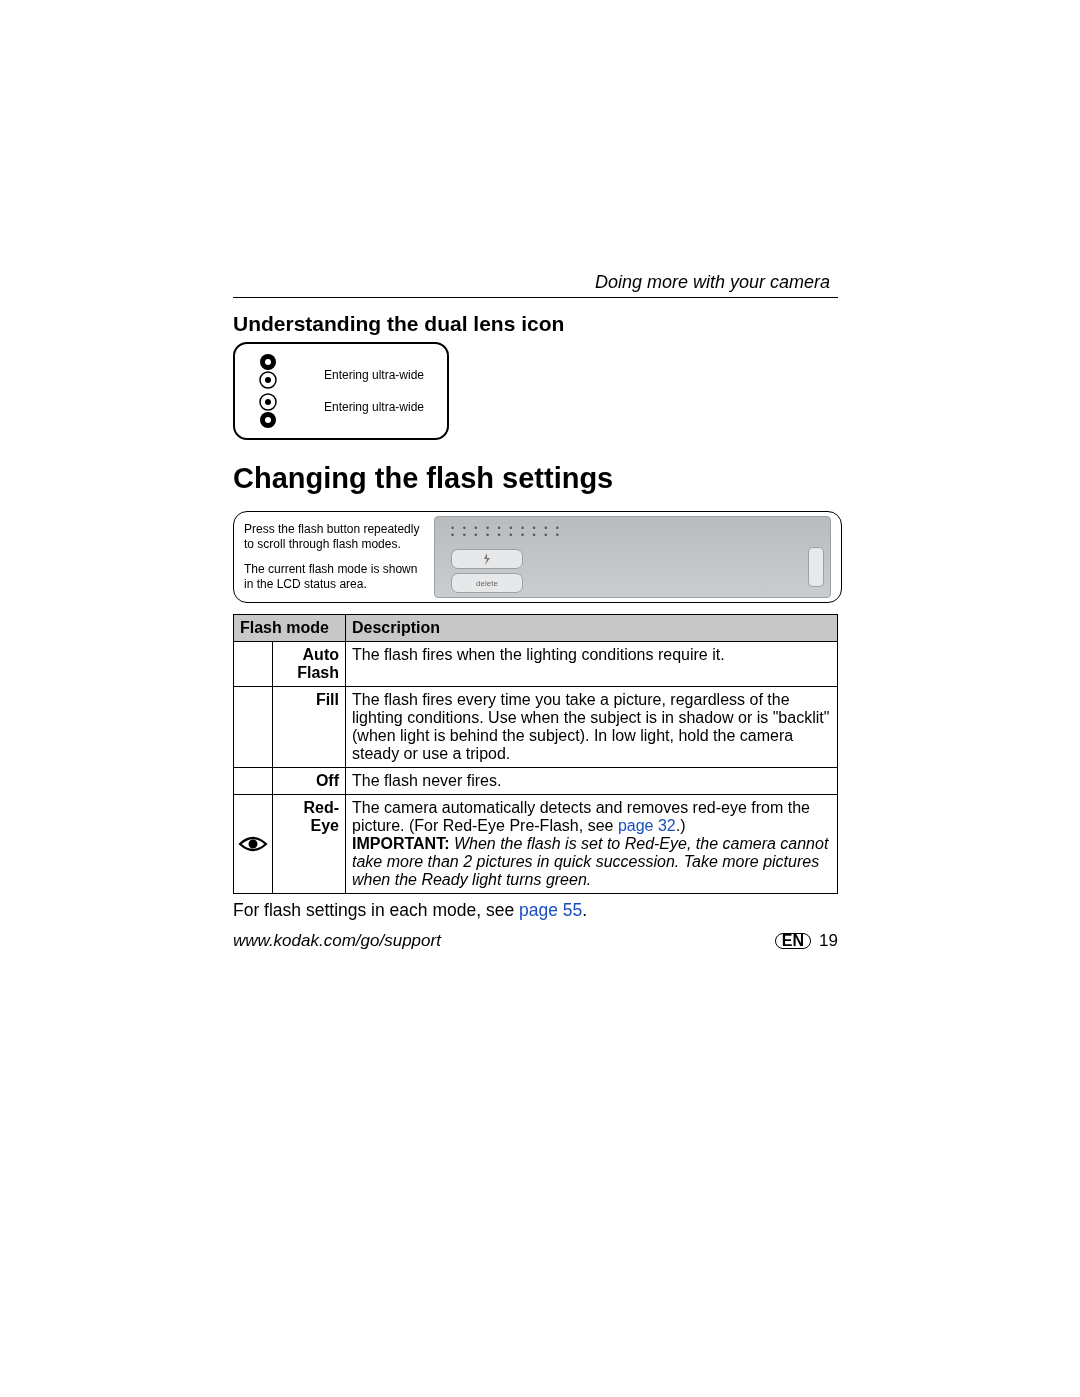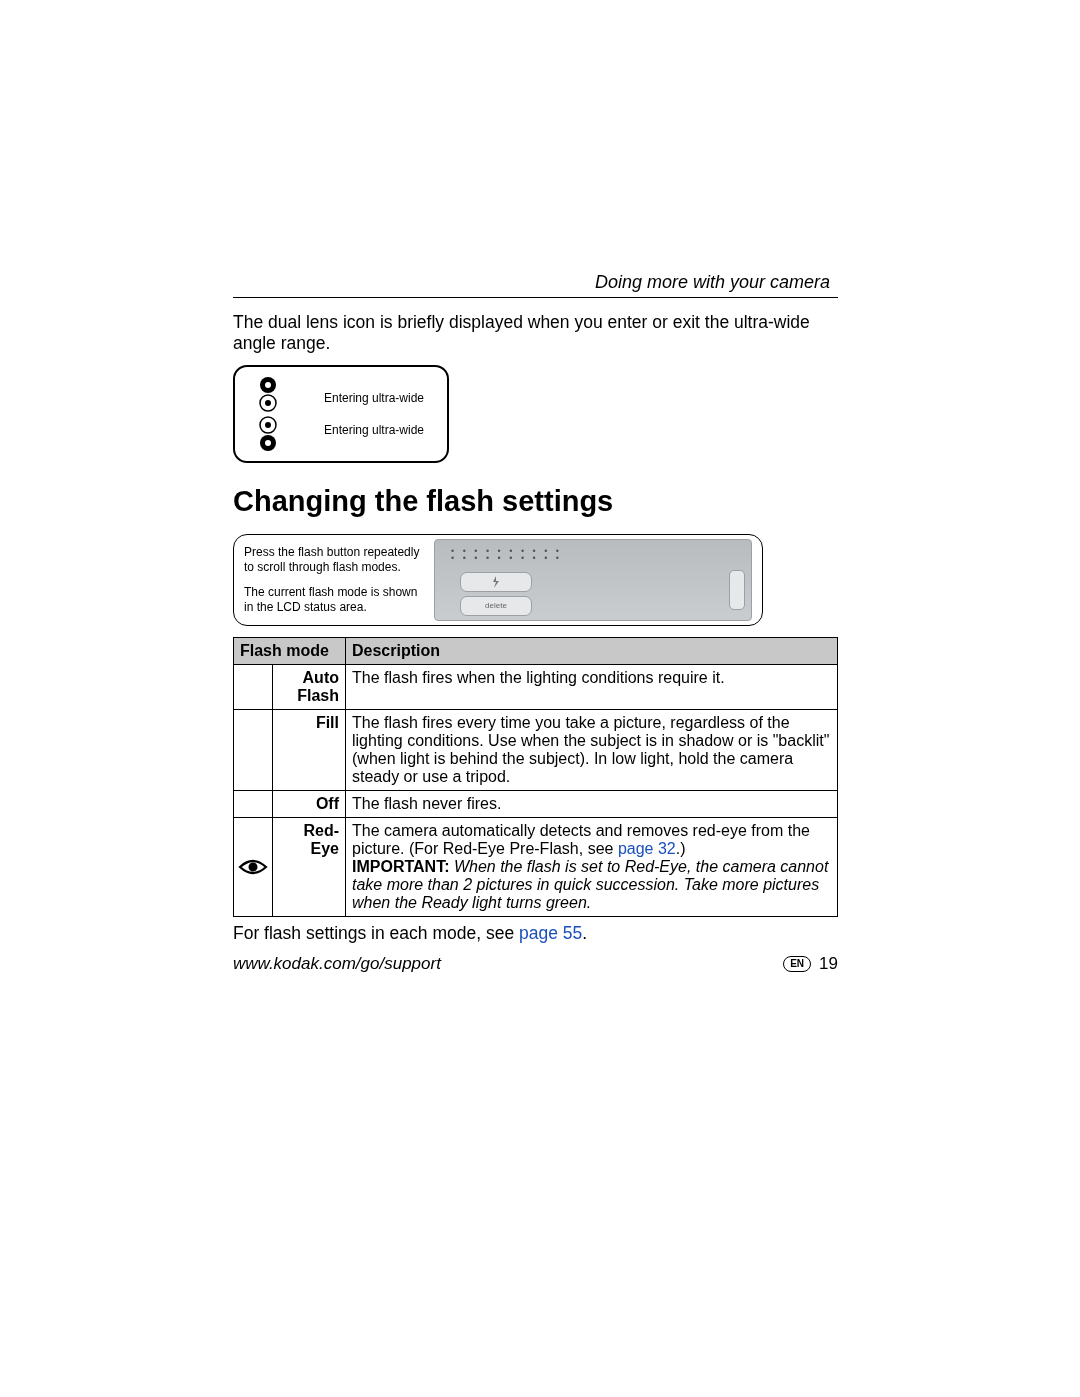--- a/index.html
+++ b/index.html
@@ -68,21 +68,21 @@
     display: flex;
     flex-direction: column;
     justify-content: center;
     gap: 18px;
     font-size: 12px;
     padding-left: 10px;
     text-align: center;
   }
   
   .flash-callout {
-    width: 530px;
+    width: 609px;
     height: 92px;
     border: 1.5px solid #000;
     border-radius: 14px;
     margin-bottom: 10px;
     display: flex;
     align-items: center;
     padding: 6px 10px;
     box-sizing: border-box;
     gap: 10px;
   }
@@ -109,21 +109,21 @@
     color: #555;
     line-height: 7px;
   }
   .flash-callout .camera .btn {
     position: absolute;
     background: #e6e8ea;
     border: 1px solid #9aa0a4;
     border-radius: 7px;
     width: 70px;
     height: 18px;
-    left: 25px;
+    left: 16px;
     display: flex;
     align-items: center;
     justify-content: center;
     font-size: 7px;
     color: #666;
   }
   .flash-callout .camera .btn1 { top: 32px; }
   .flash-callout .camera .btn2 { top: 56px; font-size: 8px;}
   .flash-callout .camera .rightbtn {
     position: absolute;
@@ -173,36 +173,36 @@
   }
   .footer-left { font-style: italic; }
   .en-badge {
     display: inline-flex;
     align-items: center;
     gap: 8px;
   }
   .en-badge .pill {
     border: 1.2px solid #000;
     border-radius: 10px;
-    font-size: 10px;
+    font-size: 16px;
     font-weight: bold;
     padding: 0 6px;
     line-height: 14px;
   }
   .eye-icon svg { display:block; margin:auto; }
 </style>
 </head>
 <body>
 
 <div class="page">
 
   <div class="chapter">Doing more with your camera</div>
   <hr class="rule">
 
-  <p class="body">The dual lens icon is briefly displayed when you enter or exit the ultra-wide angle range.</p>
+  <div class="subhead">Understanding the dual lens icon</div>
 
   <div class="dual-lens-box">
     <div class="icons">
       <svg width="20" height="36" viewBox="0 0 20 36">
         <circle cx="10" cy="9" r="8" fill="#000"></circle>
         <circle cx="10" cy="9" r="3" fill="#fff"></circle>
         <circle cx="10" cy="27" r="8" fill="none" stroke="#000" stroke-width="1.5"></circle>
         <circle cx="10" cy="27" r="3" fill="#000"></circle>
       </svg>
       <svg width="20" height="36" viewBox="0 0 20 36">

